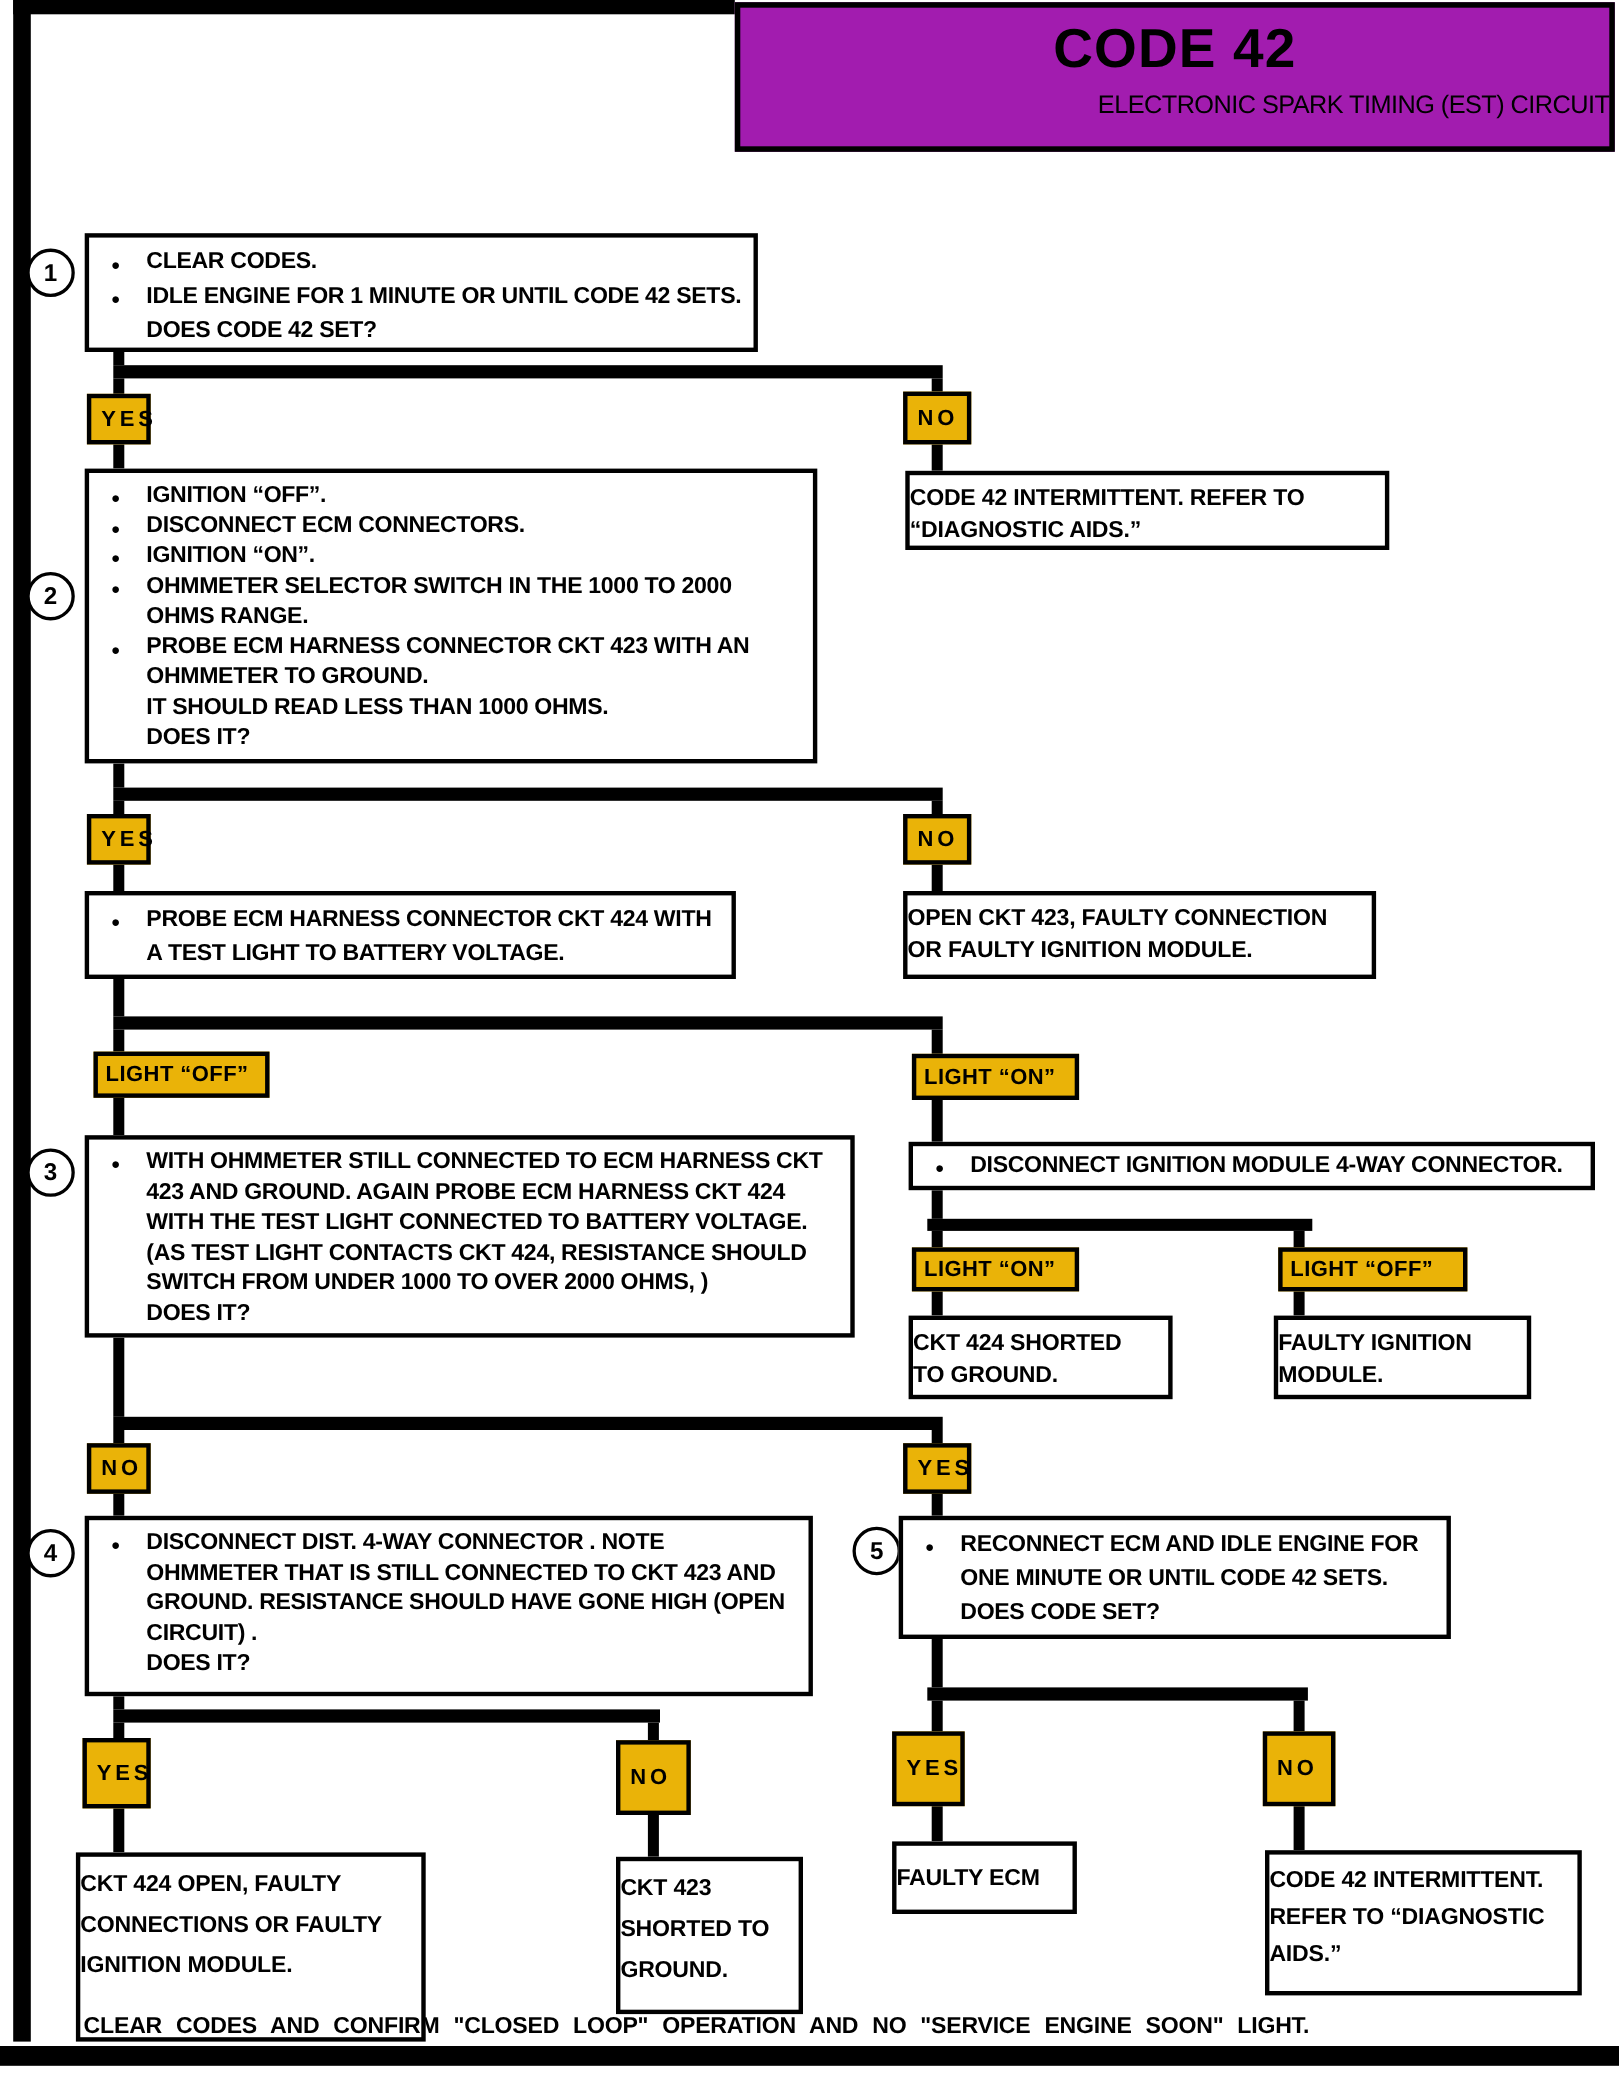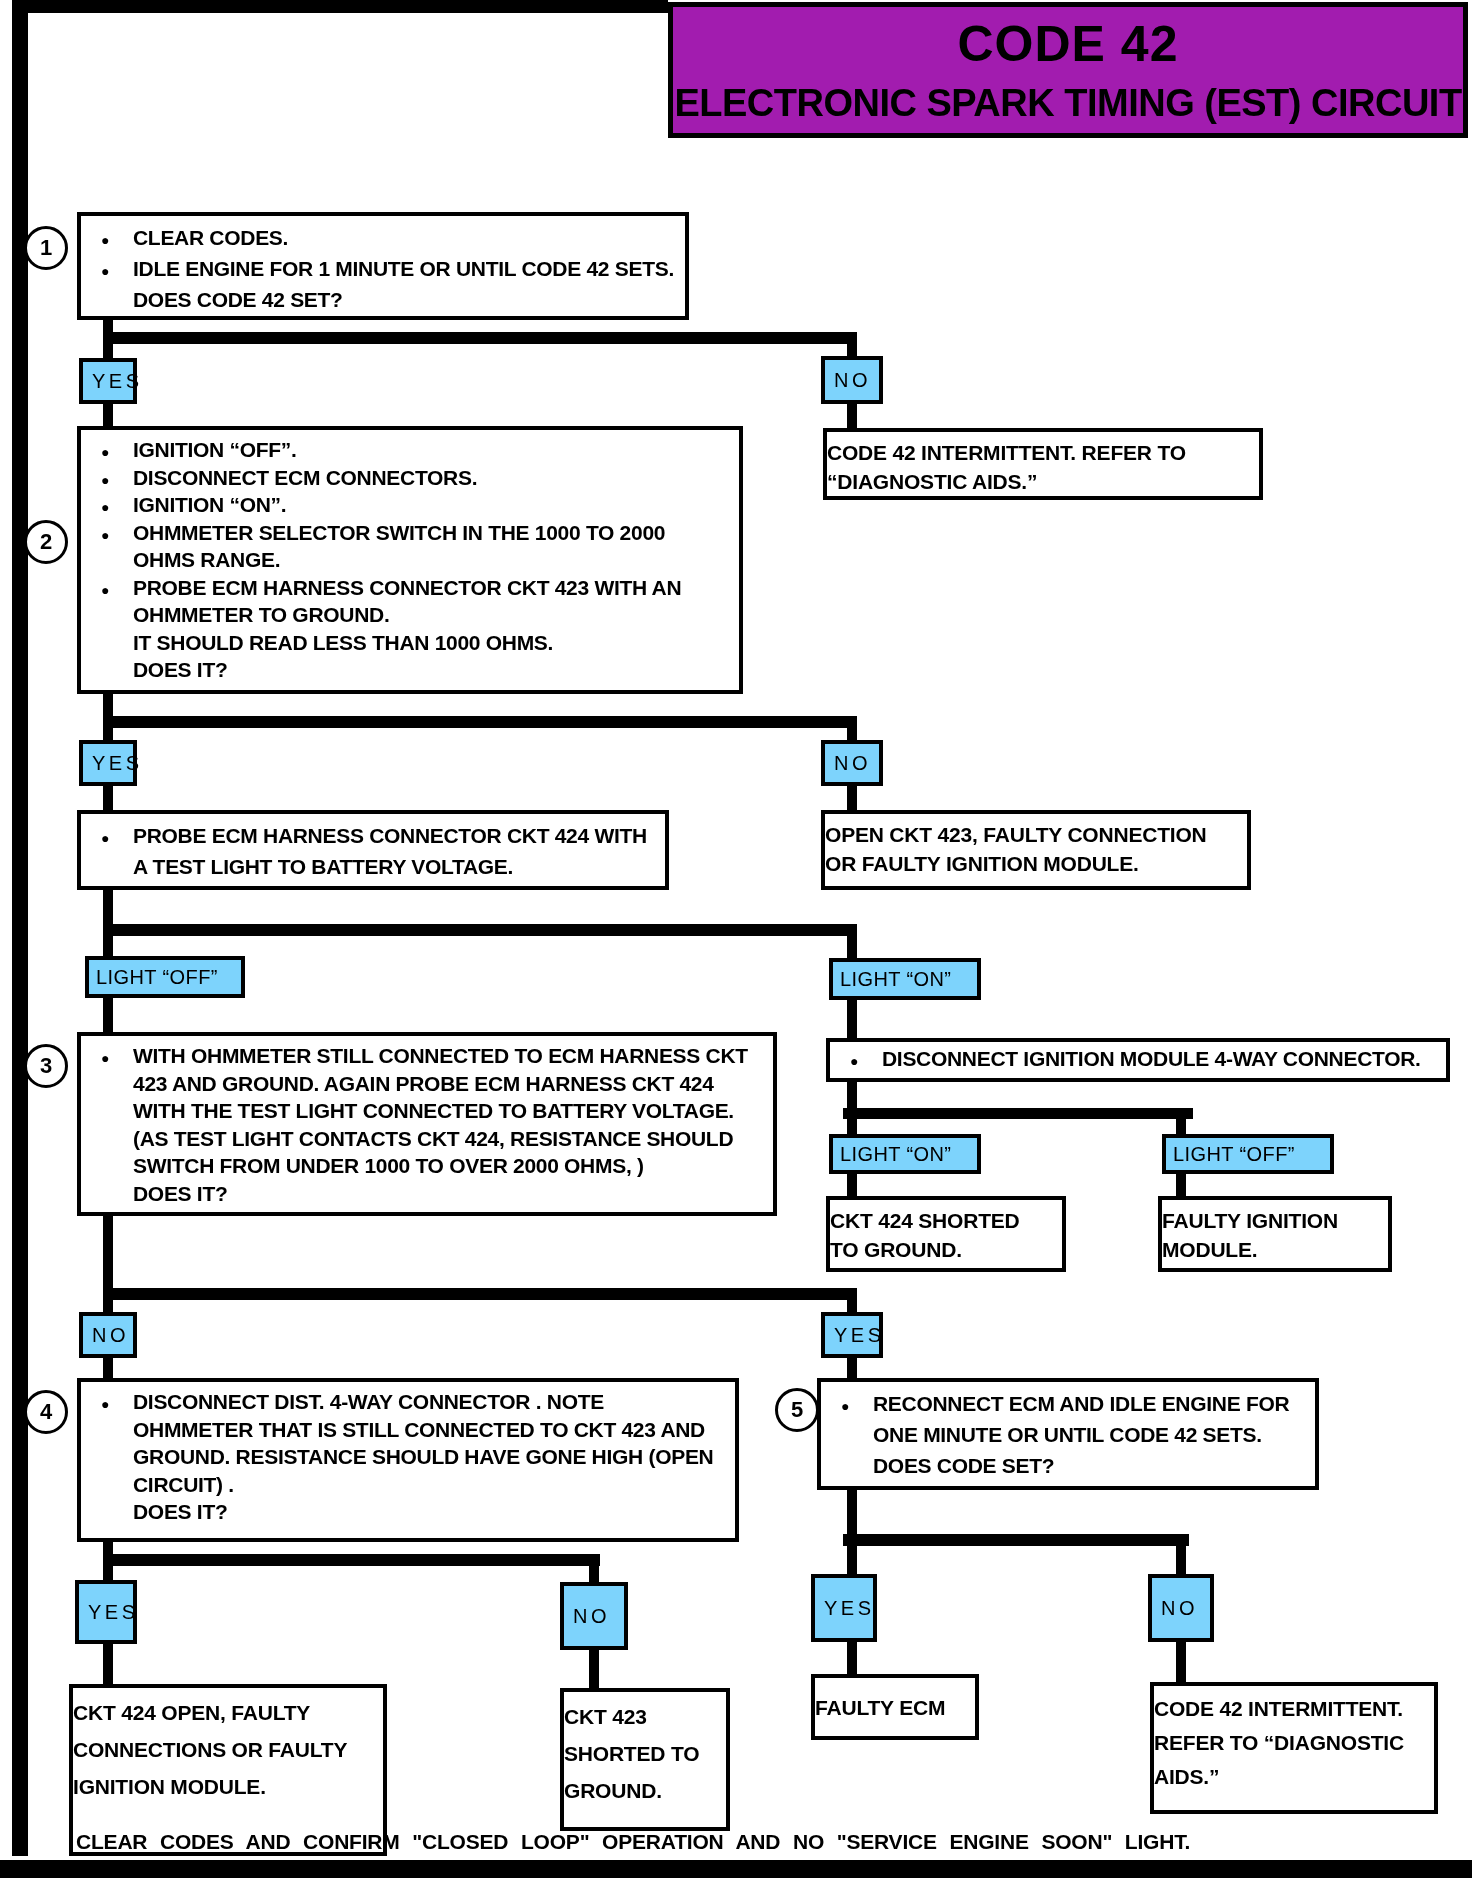--- a/index.html
+++ b/index.html
@@ -14,42 +14,42 @@
   .box { position: absolute; background: #fff; border: 4px solid #000; }
   .step { padding: 6px 10px 4px 10px; }
   .line {
     position: relative; padding-left: 42px; font-weight: 700;
     font-size: 21px; line-height: 27.5px; white-space: nowrap;
     letter-spacing: -0.3px;
   }
   .line .blt { position: absolute; left: 10px; top: 3px; font-size: 14px; letter-spacing: 0; }
   .lh31 .line { line-height: 31px; }
   .tag {
-    position: absolute; background: #7dd3fc; border: 4px solid #000;
+    position: absolute; background: #eab308; border: 4px solid #000;
     display: flex; align-items: center; padding-left: 9px;
-    font-weight: 400; font-size: 20px; letter-spacing: 3.5px; white-space: nowrap;
+    font-weight: 700; font-size: 20px; letter-spacing: 3.5px; white-space: nowrap;
   }
   .ltag { letter-spacing: 0.4px; padding-left: 7px; }
   .rbox { position: absolute; background: #fff; border: 4px solid #000; padding: 6px 0; }
   .rline { font-weight: 700; font-size: 21px; line-height: 29px; white-space: nowrap; letter-spacing: -0.2px; }
   .tall .rline { line-height: 37px; }
   .mid .rline { line-height: 34px; }
   .cbox { display: flex; align-items: center; }
   .circ {
     position: absolute; width: 44px; height: 44px; background: #fff;
     border: 3px solid #000; border-radius: 50%;
     display: flex; align-items: center; justify-content: center;
     font-weight: 700; font-size: 22px;
   }
   .title-box {
     position: absolute; left: 668px; top: 2px; width: 800px; height: 136px;
     border: 5px solid #000; background: #a21caf;
   }
   .title { text-align: center; font-weight: 700; font-size: 50px; margin-top: 8px; letter-spacing: 1px; }
-  .subtitle { text-align: center; font-weight: 700; font-size: 38px; margin-top: 9px; letter-spacing: -0.5px; }
+  .subtitle { text-align: right; font-weight: 400; font-size: 23px; margin-top: 9px; letter-spacing: -0.5px; }
   .footer-note {
     position: absolute; left: 76px; top: 1830px; font-weight: 700;
     font-size: 21px; word-spacing: 7px; letter-spacing: -0.2px; white-space: nowrap;
   }
 </style>
 </head>
 <body>
 
 <div class="bar" style="left:12px;top:0;width:656px;height:13px"></div>
 <div class="bar" style="left:12px;top:0;width:16px;height:1856px"></div>

